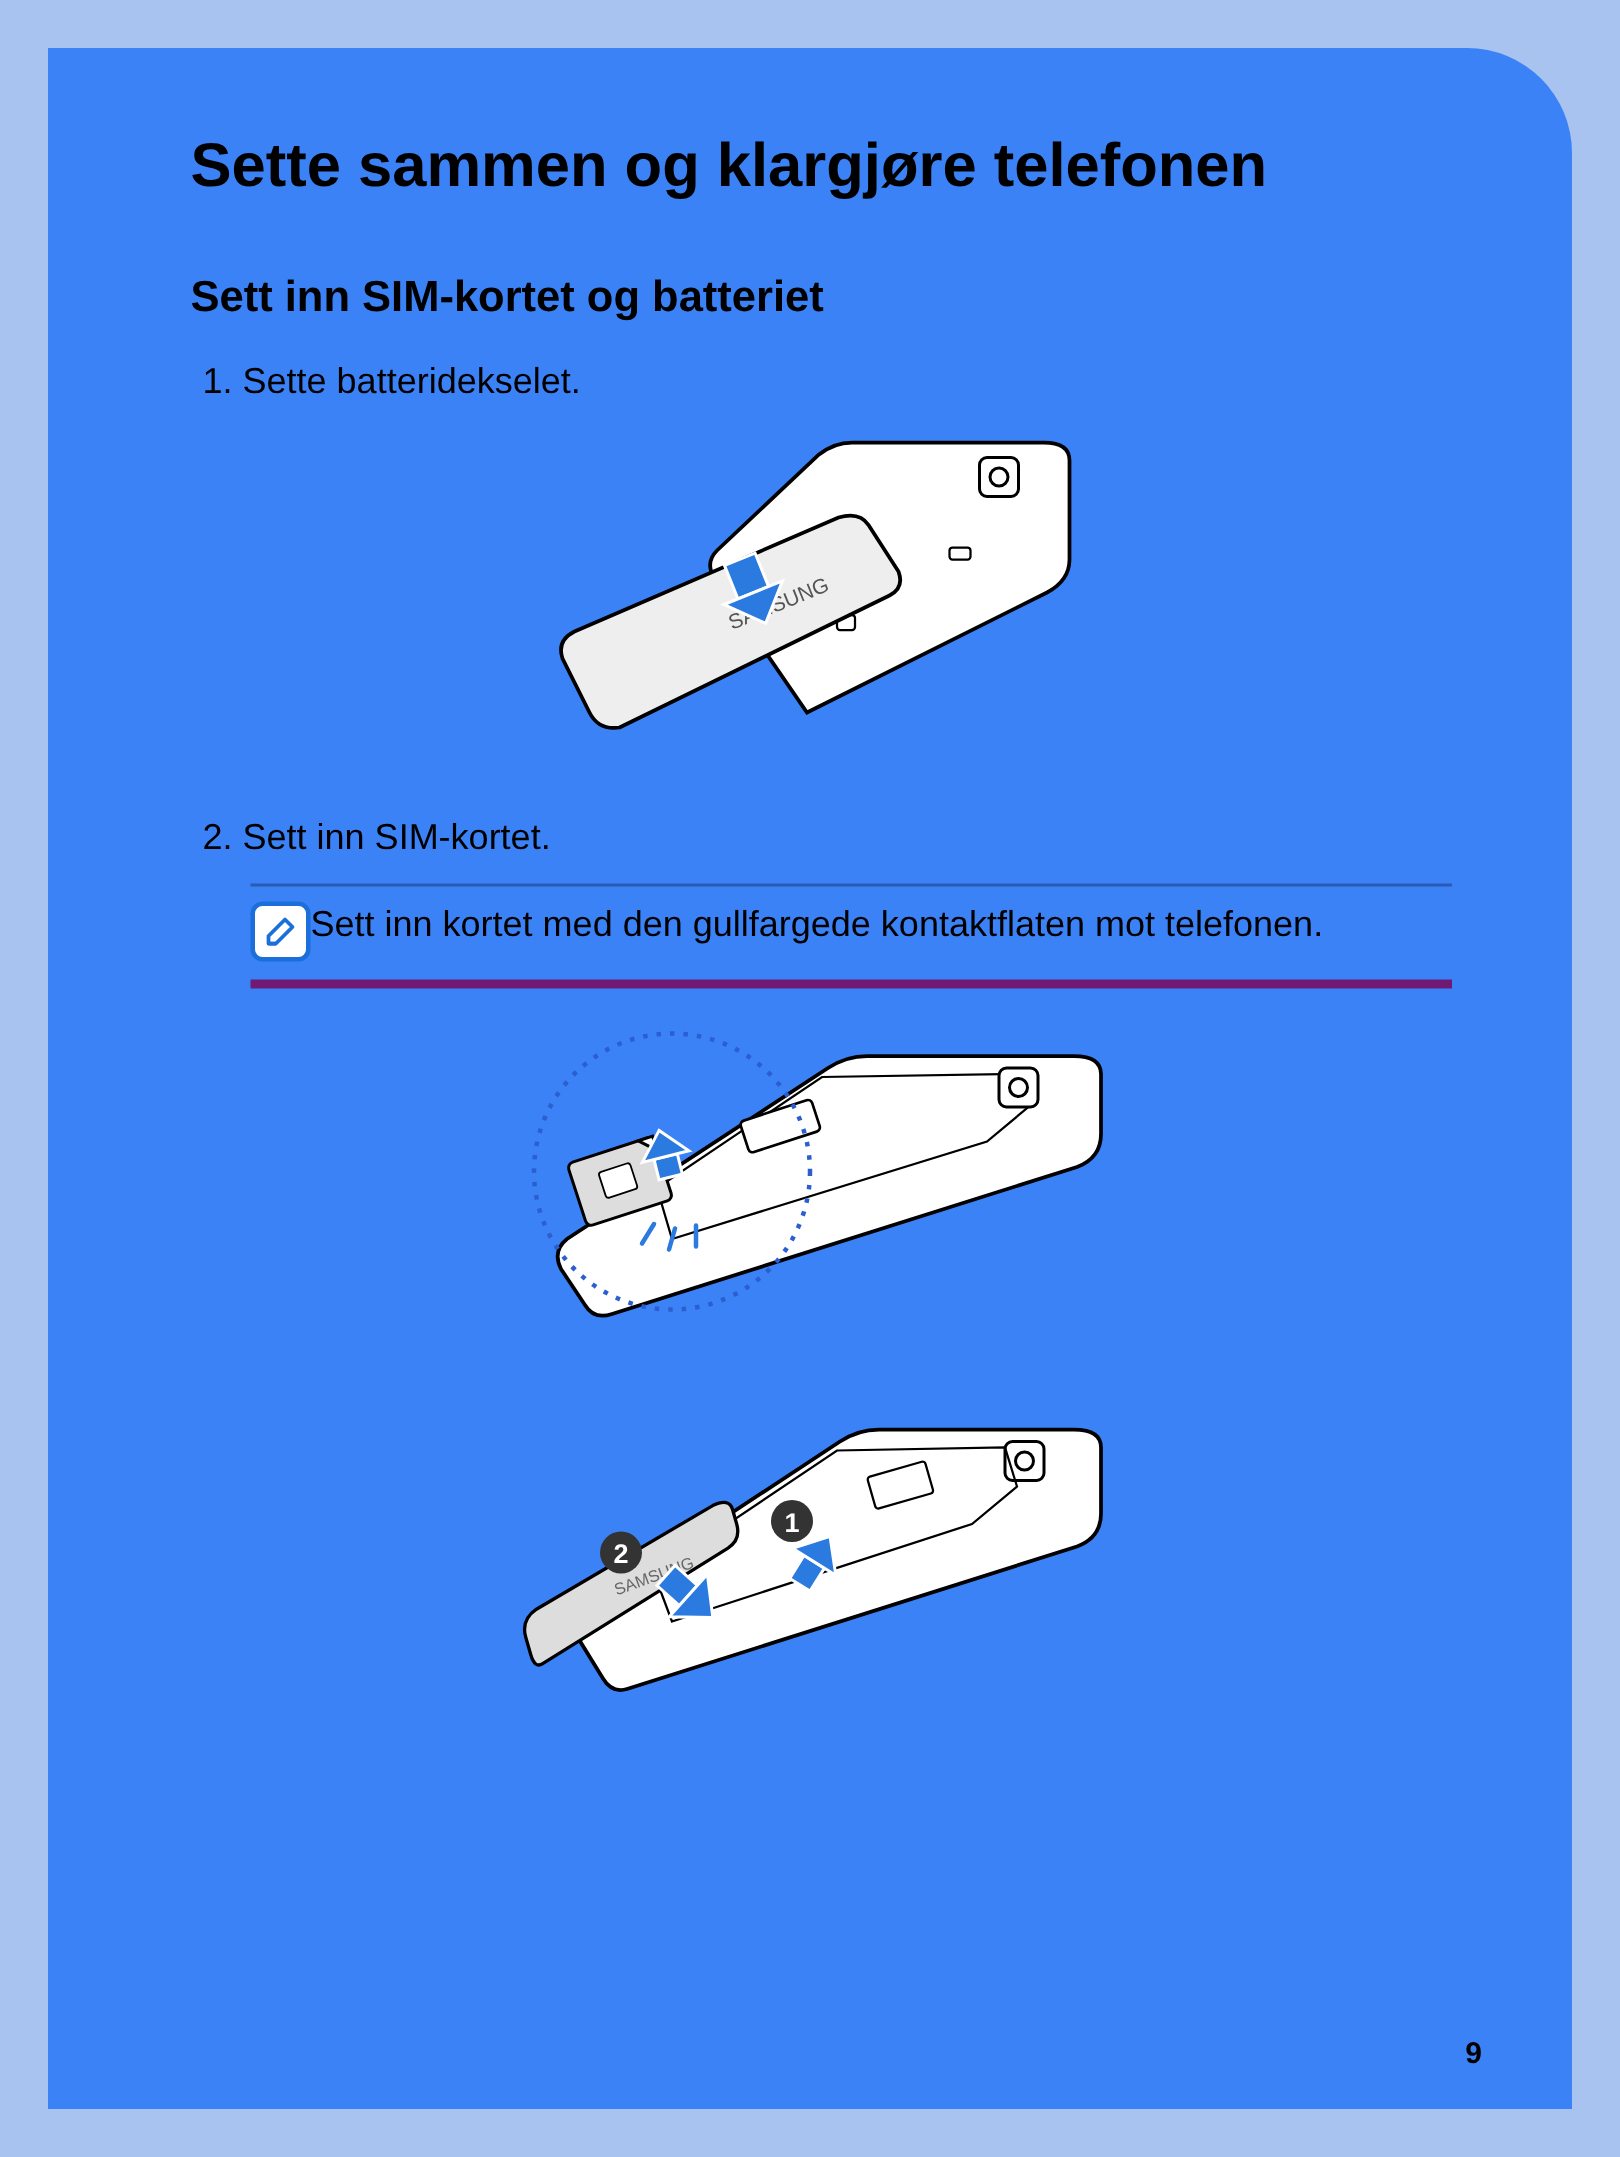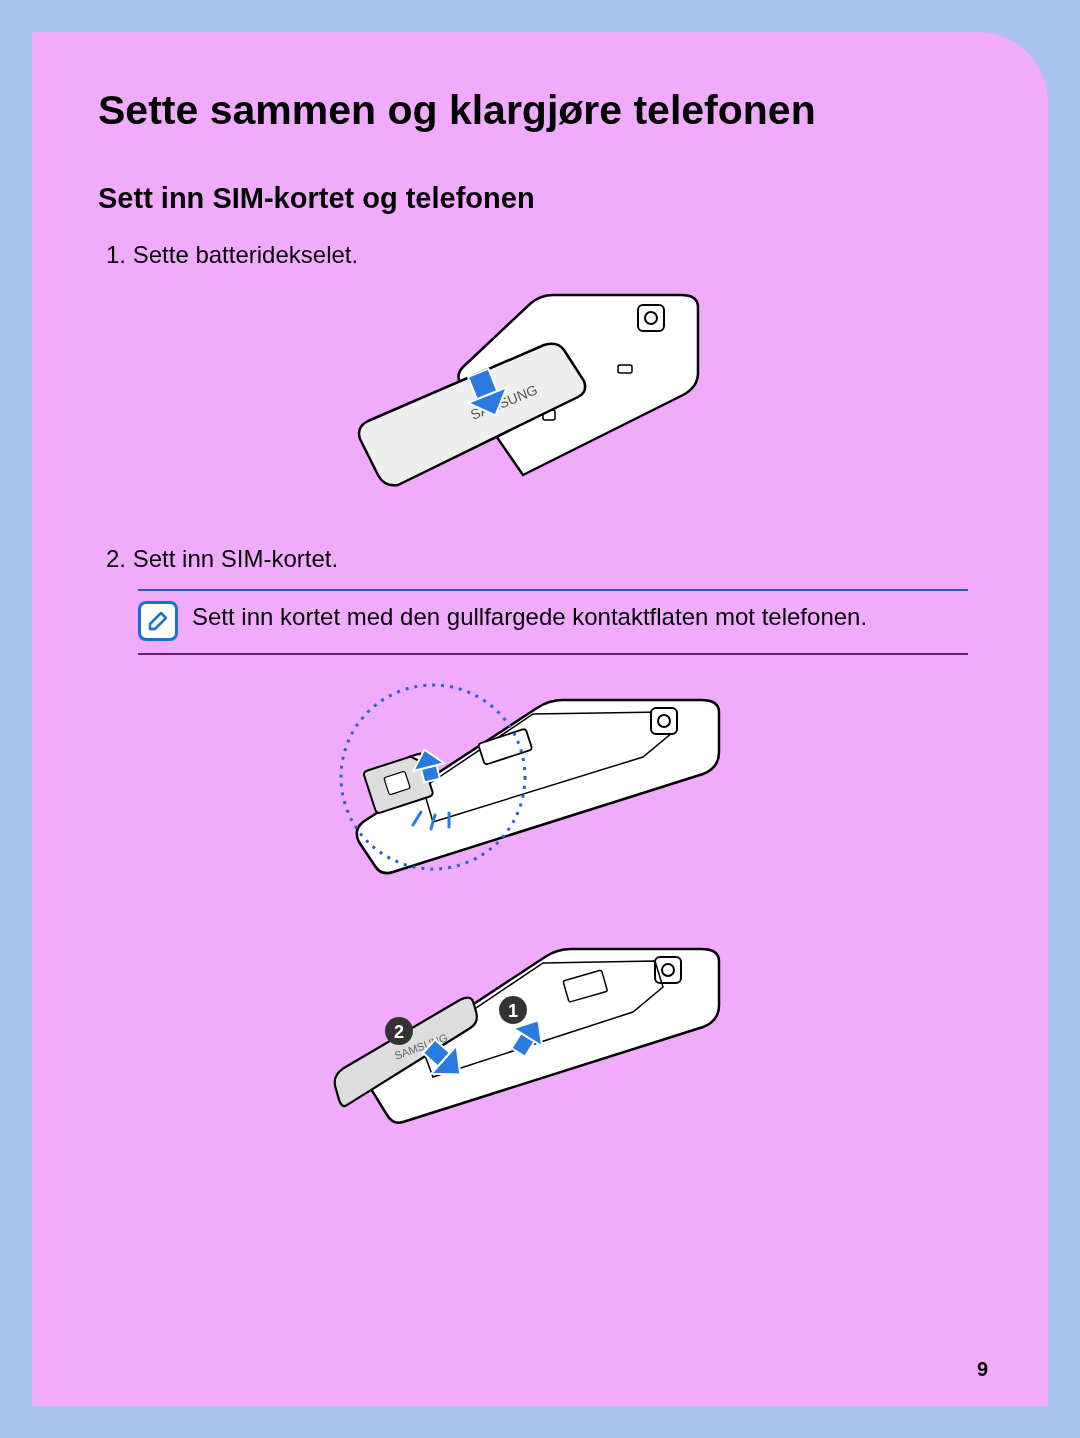--- a/index.html
+++ b/index.html
@@ -9,23 +9,23 @@
       width: 1080px;
       height: 1438px;
       position: relative;
     }
     .page {
       position: absolute;
       top: 32px;
       left: 32px;
       right: 32px;
       bottom: 32px;
-      background: #f0abfc;
+      background: #3b82f6;
       border-top-right-radius: 70px;
-      padding: 55px 80px 50px 66px;
+      padding: 55px 80px 50px 95px;
     }
     .title {
       font-size: 41px;
       font-weight: bold;
       color: #000;
       margin-bottom: 48px;
     }
     .section-heading {
       font-size: 29px;
       font-weight: bold;
@@ -39,25 +39,24 @@
       margin-left: 8px;
     }
     .illustration {
       display: flex;
       justify-content: center;
       margin: 10px 0 30px 0;
     }
     .illustration svg { display: block; }
     .note-box {
       border-top: 2px solid #2a5ab3;
-      border-bottom: 2px solid #701a75;
+      border-bottom: 6px solid #701a75;
       padding: 10px 0 12px 0;
       margin: 4px 0 22px 40px;
       display: flex;
-      gap: 14px;
       text-align: center;
     }
     .note-icon {
       width: 40px;
       height: 40px;
       flex-shrink: 0;
       background: #ffffff;
       border: 3px solid #1b6fda;
       border-radius: 8px;
       display: flex;
@@ -77,21 +76,21 @@
       font-weight: bold;
       color: #000;
     }
   </style>
 </head>
 <body>
 
 <div class="page">
   <h1 class="title">Sette sammen og klargjøre telefonen</h1>
 
-  <h2 class="section-heading">Sett inn SIM-kortet og telefonen</h2>
+  <h2 class="section-heading">Sett inn SIM-kortet og batteriet</h2>
 
   <div class="step">
     <span>1.</span>
     <span>Sette batteridekselet.</span>
   </div>
 
   <div class="illustration">
     <svg width="370" height="230" viewBox="0 0 370 230">
 
       <g transform="translate(115,10)">

